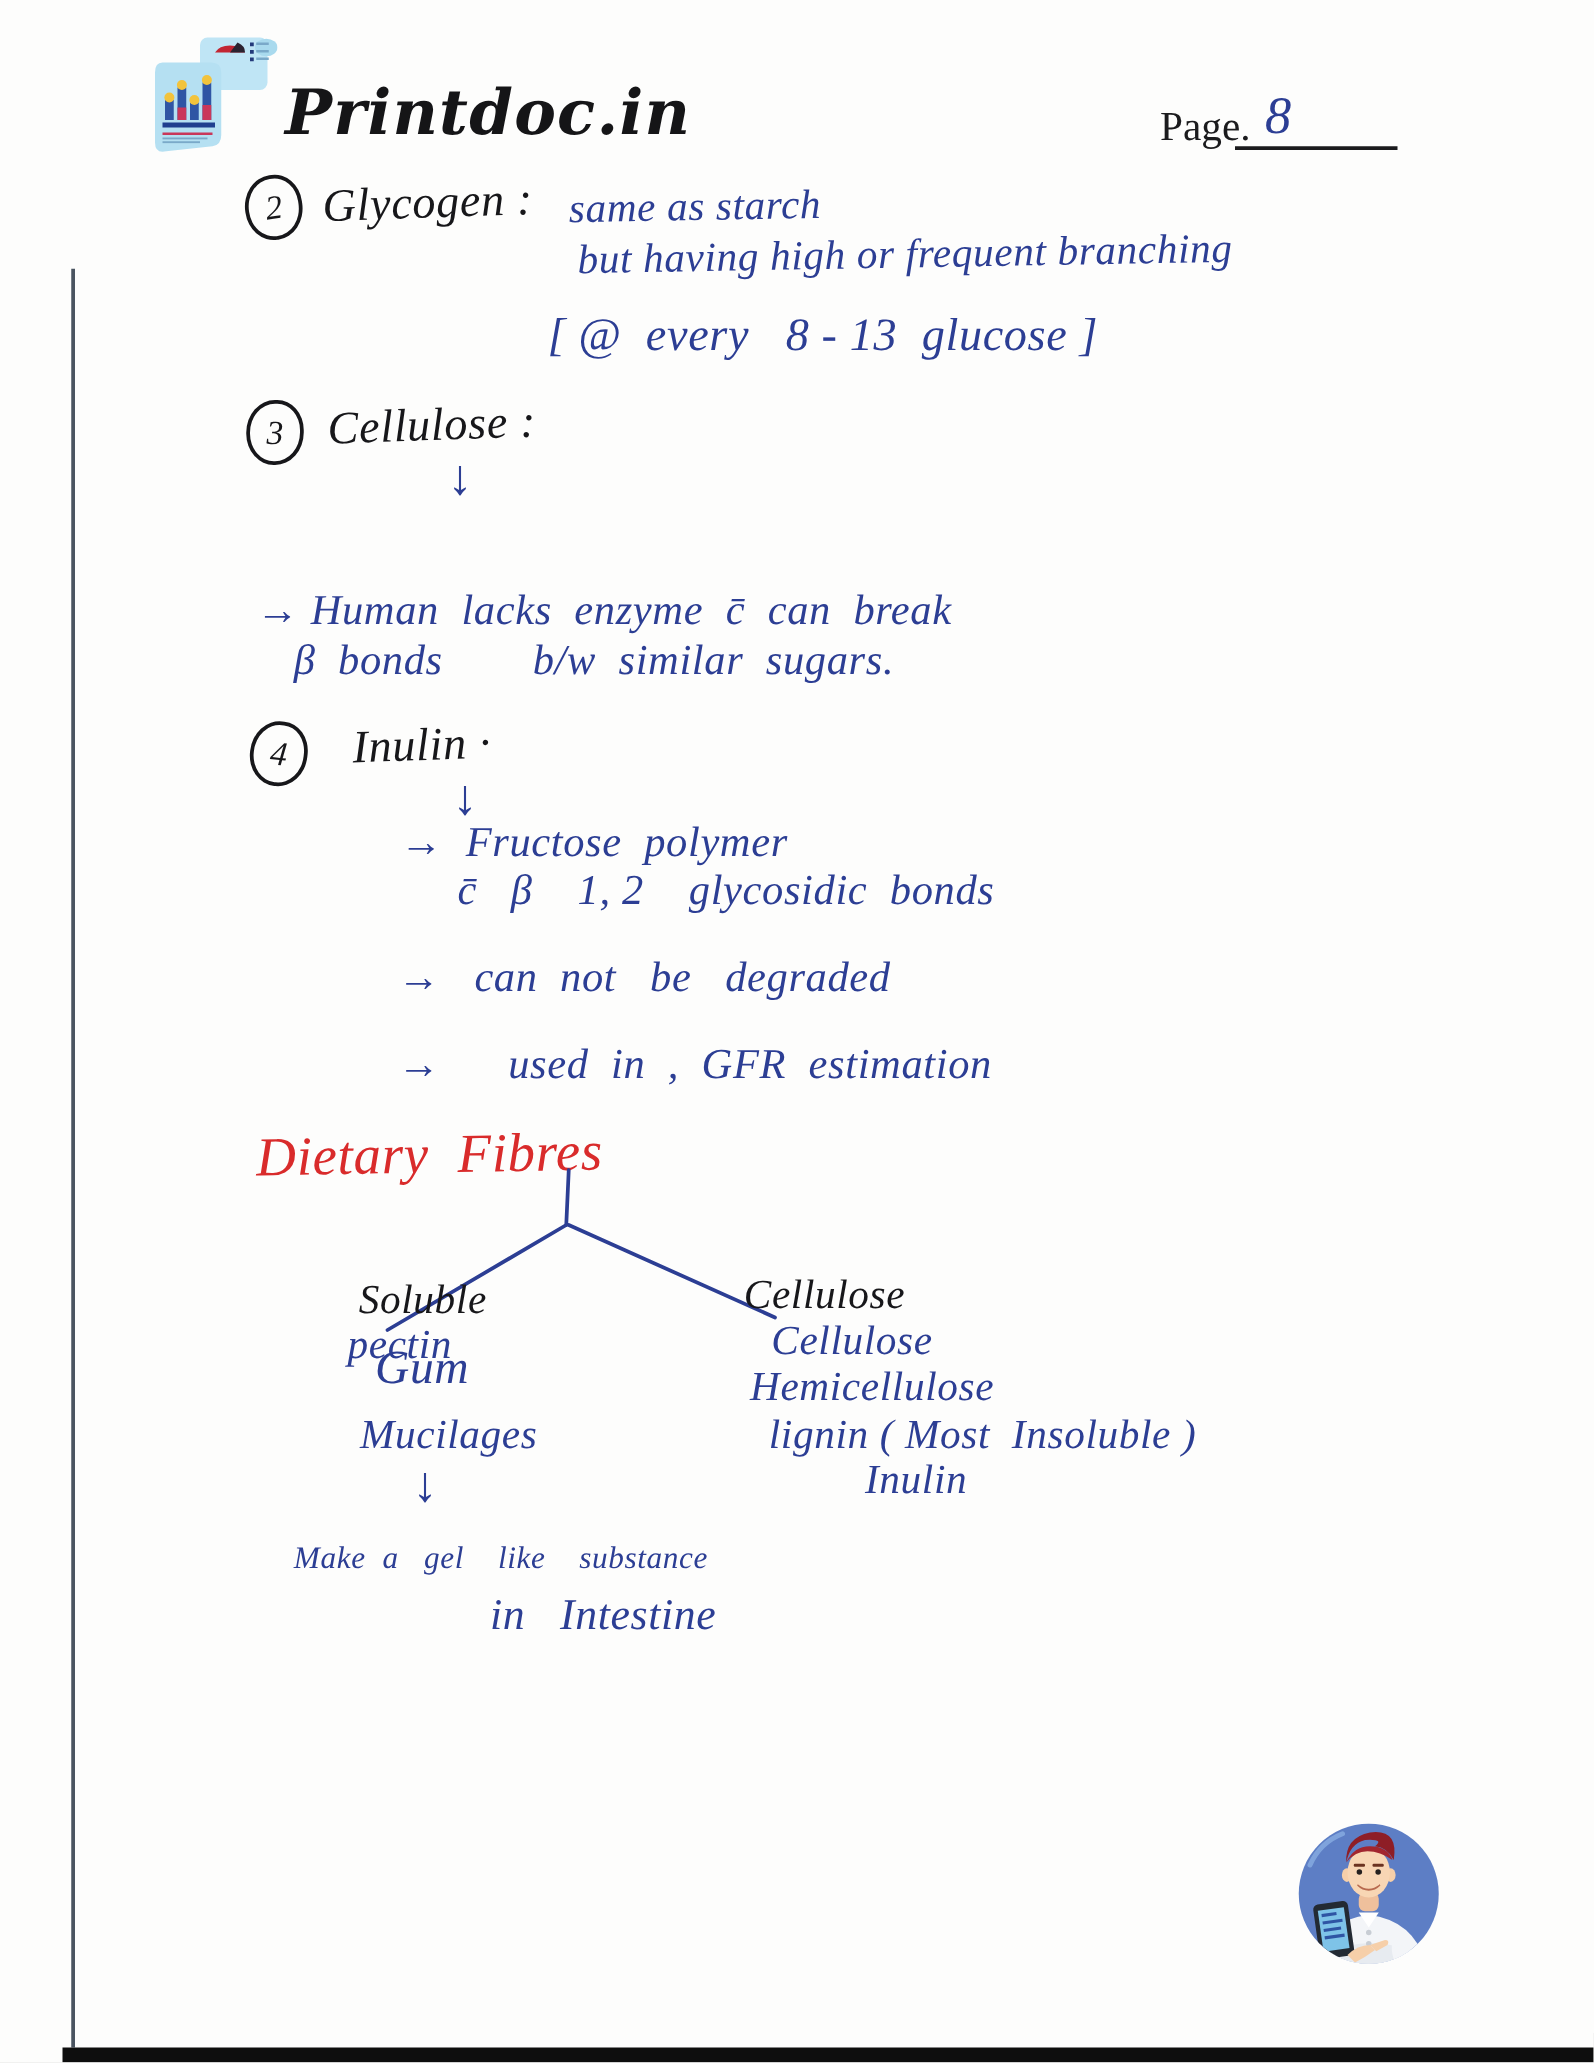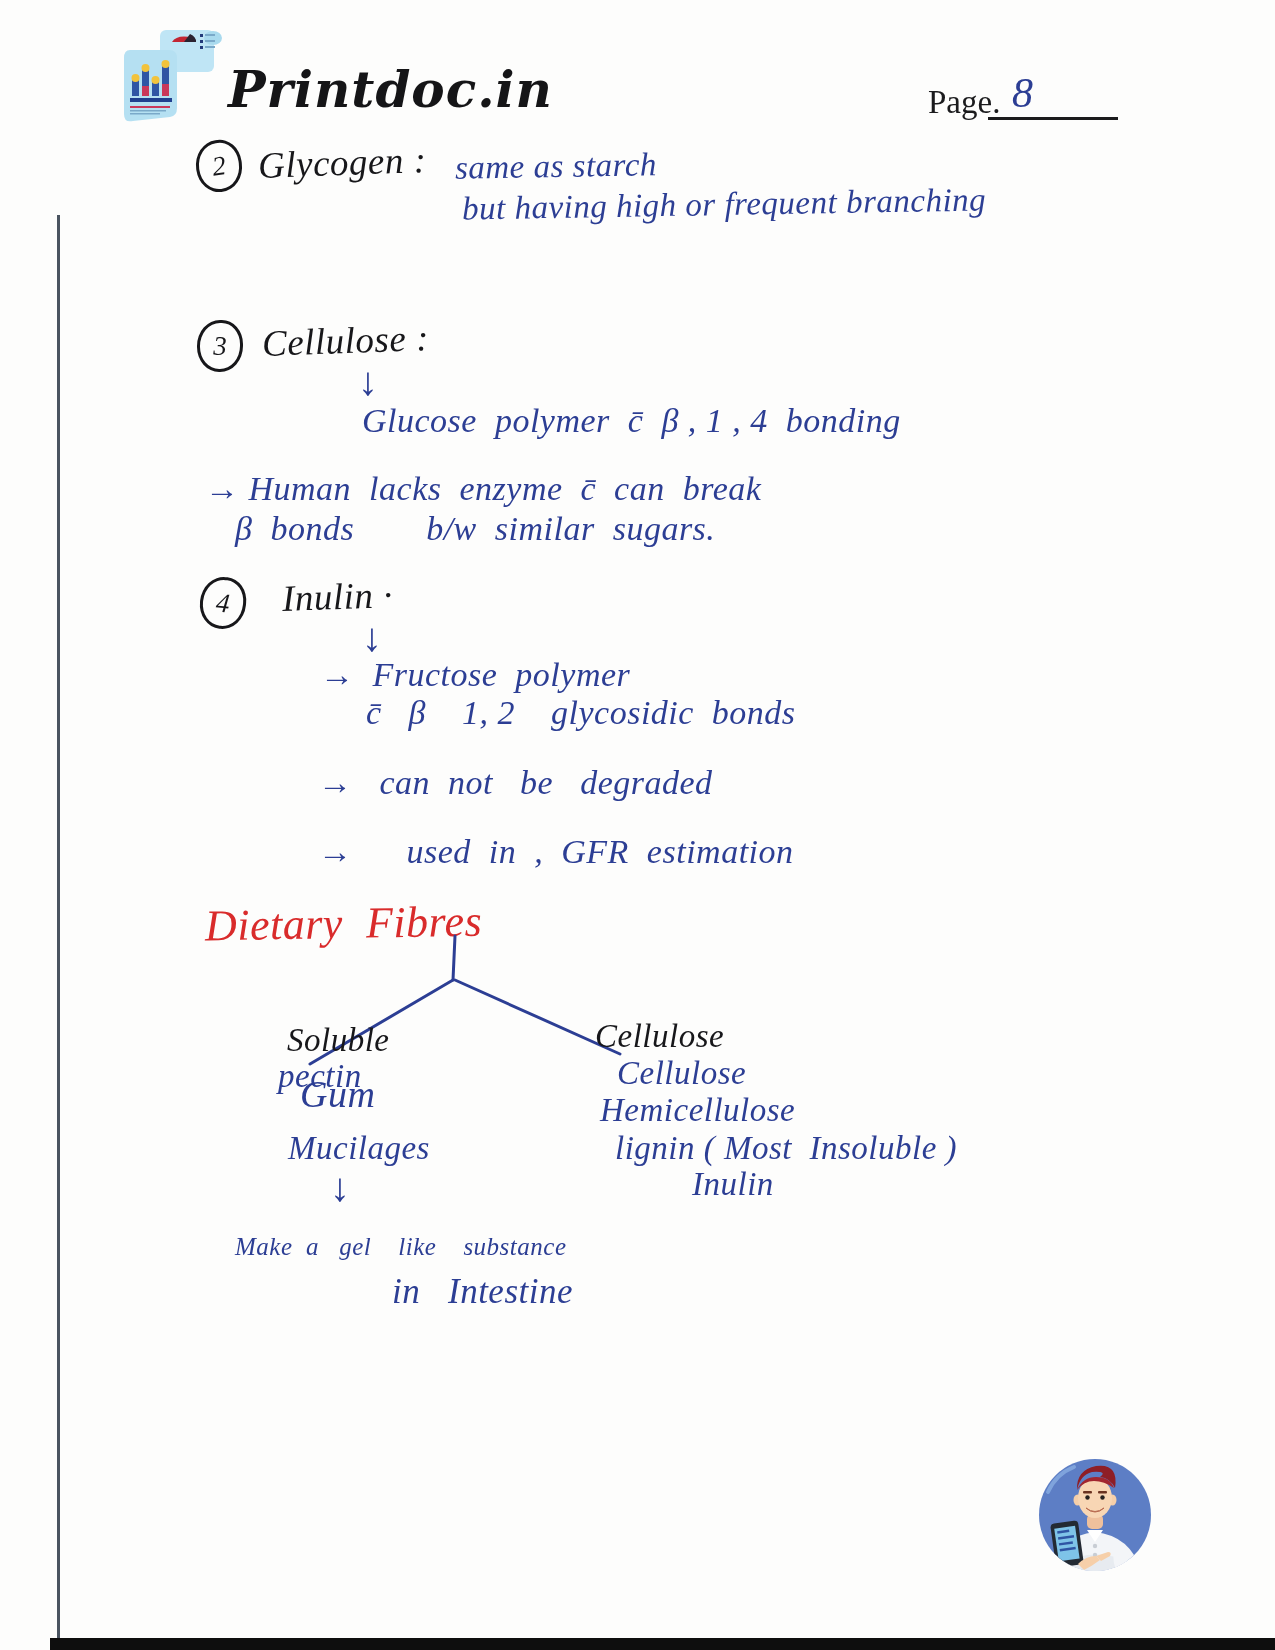--- a/index.html
+++ b/index.html
@@ -60,25 +60,25 @@
   <div class="brand" style="left:228px;top:60px;font-size:50px;">Printdoc.in</div>
 
   <div class="print-label" style="left:928px;top:84px;font-size:33px;">Page.</div>
   <div class="hw" style="left:1012px;top:72px;font-size:42px;">8</div>
   <div class="underline" style="left:988px;top:117px;width:130px;"></div>
 
   <div class="circ" style="left:196px;top:140px;transform:rotate(-8deg);">2</div>
   <div class="hw ink-black" style="left:258px;top:144px;font-size:37px;transform:rotate(-2deg);">Glycogen :</div>
   <div class="hw" style="left:455px;top:150px;font-size:33px;transform:rotate(-1deg);">same as starch</div>
   <div class="hw" style="left:462px;top:188px;font-size:33px;transform:rotate(-1deg);">but having high or frequent branching</div>
+  <div class="hw" style="left:438px;top:250px;font-size:37px;">[ @  every   8 - 13  glucose ]</div>
 
   <div class="circ" style="left:197px;top:320px;">3</div>
   <div class="hw ink-black" style="left:262px;top:322px;font-size:37px;transform:rotate(-2deg);">Cellulose :</div>
   <div class="hw" style="left:358px;top:362px;font-size:40px;">↓</div>
-  <div class="hw" style="left:362px;top:404px;font-size:34px;">Glucose  polymer  c̄  β , 1 , 4  bonding</div>
   <div class="hw" style="left:205px;top:472px;font-size:34px;">→ Human  lacks  enzyme  c̄  can  break</div>
   <div class="hw" style="left:235px;top:512px;font-size:34px;">β  bonds        b/w  similar  sugars.</div>
 
   <div class="circ" style="left:200px;top:577px;transform:rotate(6deg);">4</div>
   <div class="hw ink-black" style="left:282px;top:578px;font-size:37px;transform:rotate(-2deg);">Inulin ·</div>
   <div class="hw" style="left:362px;top:618px;font-size:40px;">↓</div>
   <div class="hw" style="left:320px;top:658px;font-size:34px;">→  Fructose  polymer</div>
   <div class="hw" style="left:366px;top:696px;font-size:34px;">c̄   β    1, 2    glycosidic  bonds</div>
   <div class="hw" style="left:318px;top:766px;font-size:34px;">→   can  not   be   degraded</div>
   <div class="hw" style="left:318px;top:835px;font-size:34px;">→      used  in  ,  GFR  estimation</div>

